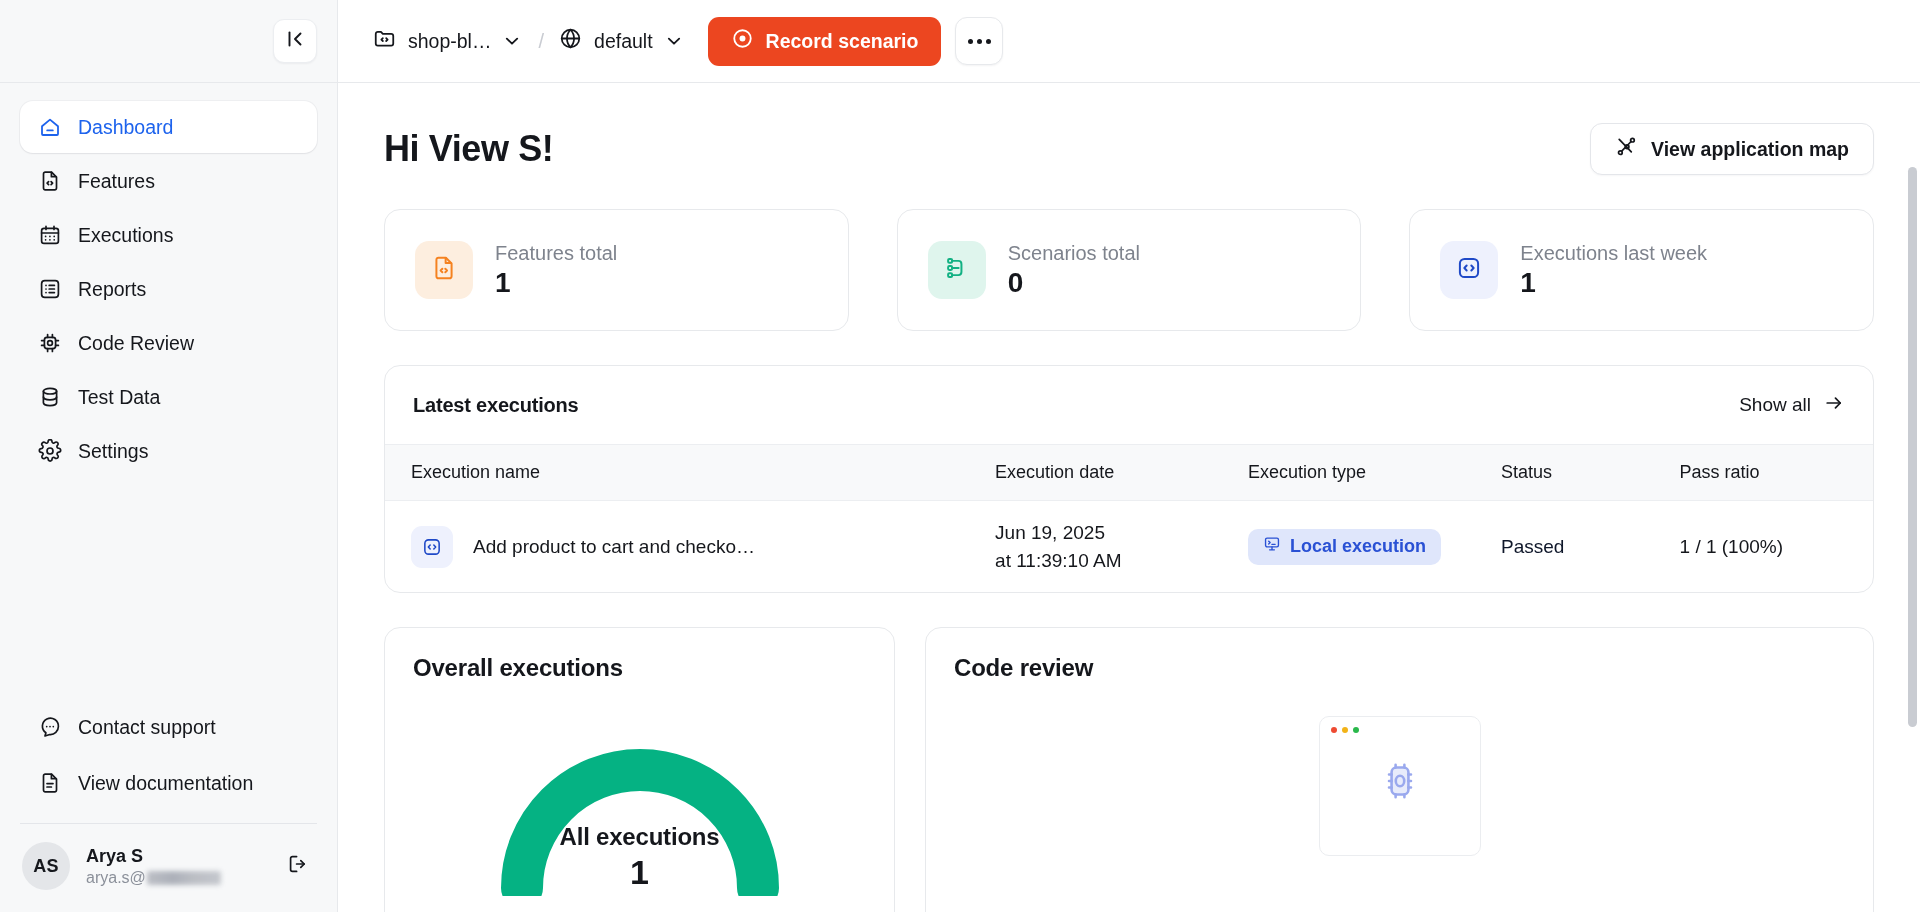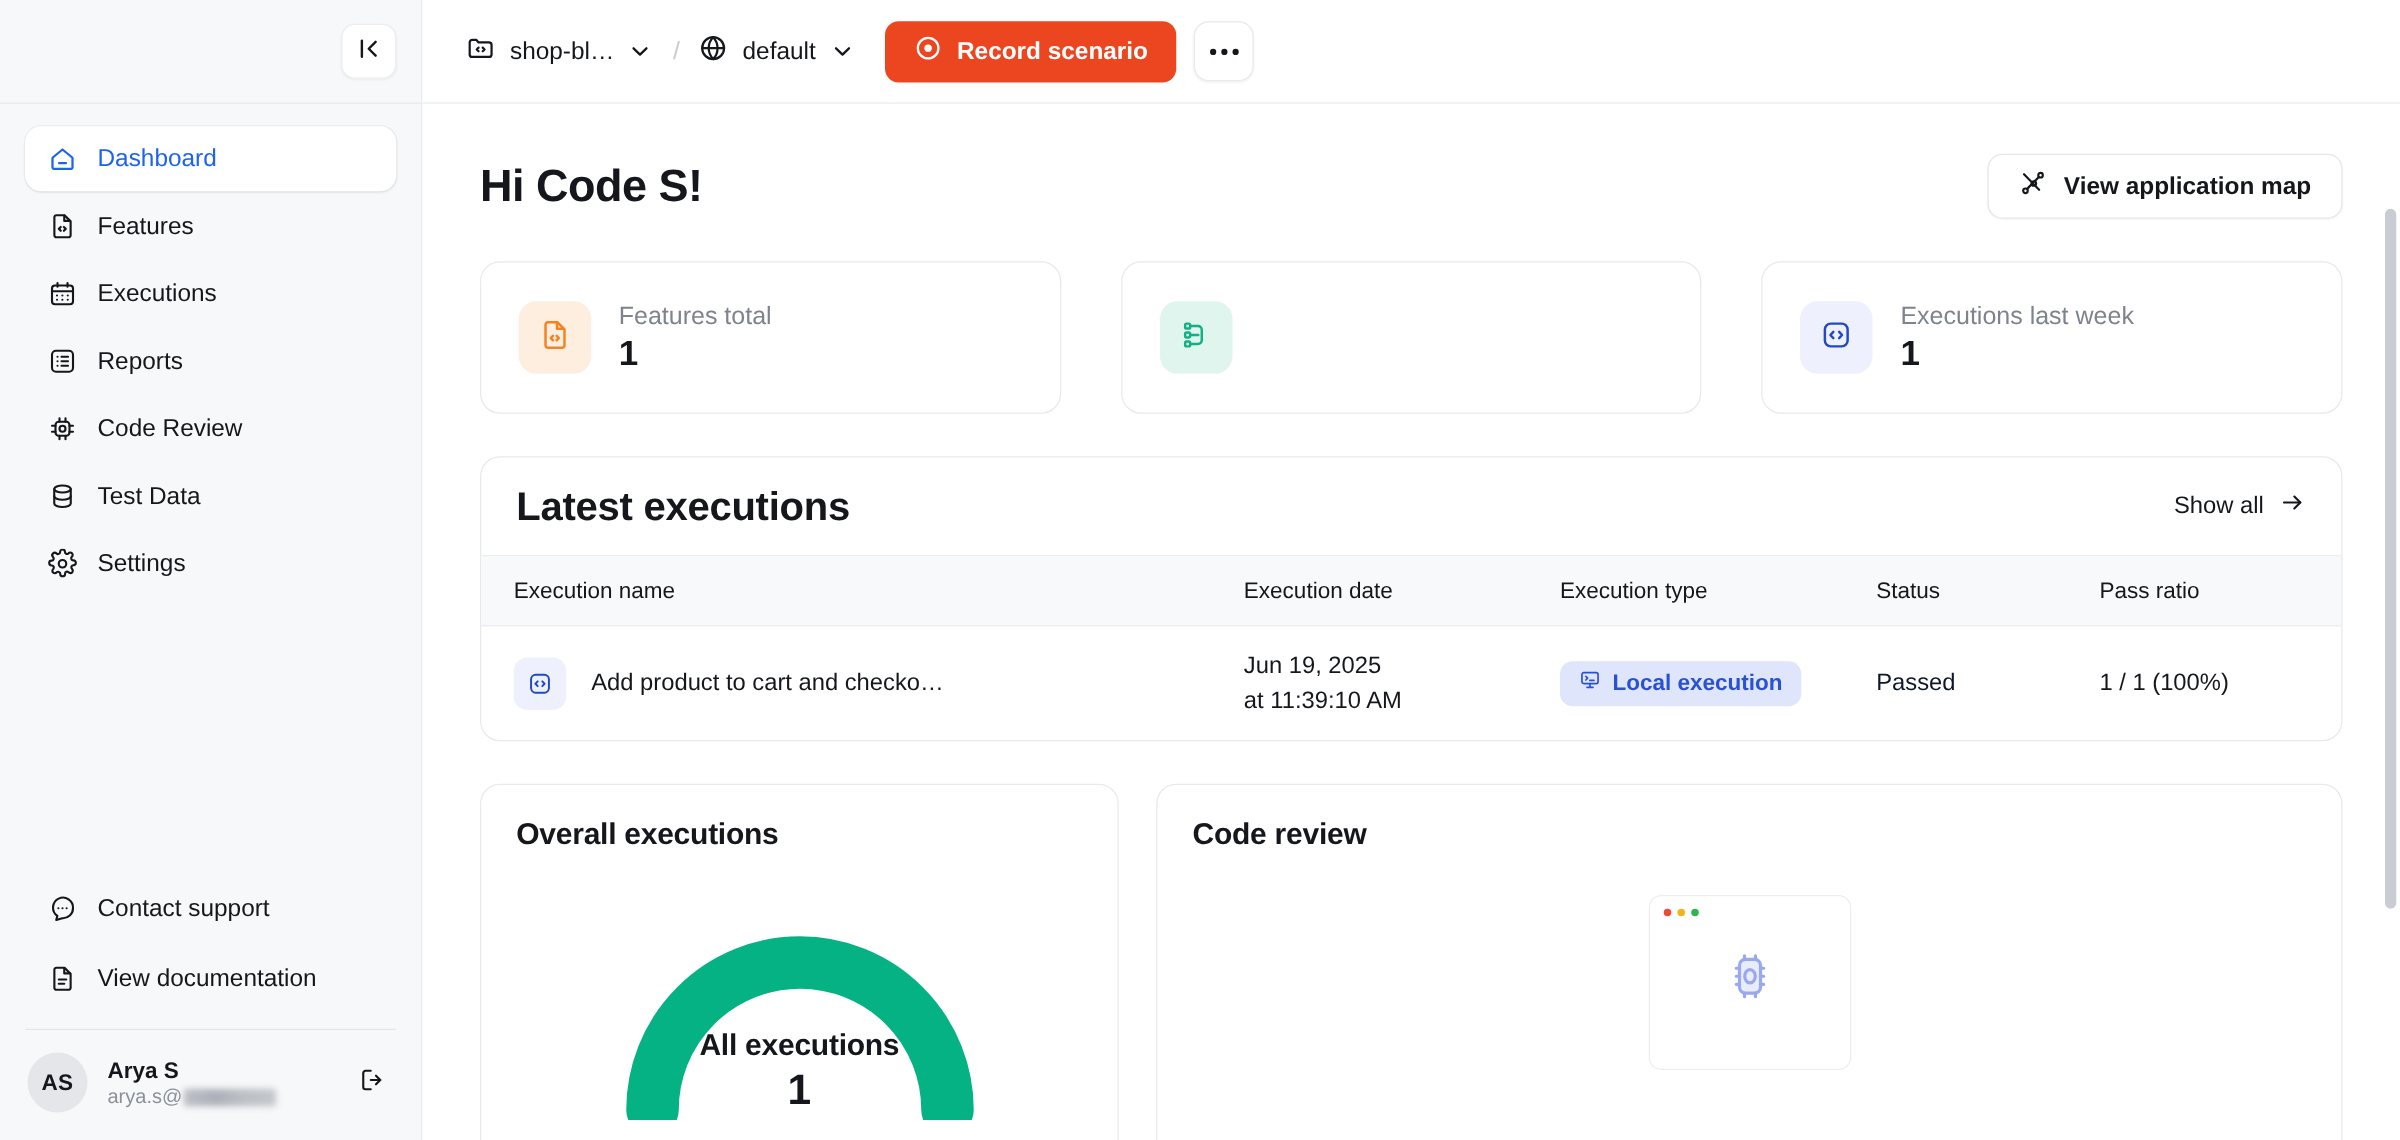--- a/index.html
+++ b/index.html
@@ -149,21 +149,21 @@
 
   .panel {
     margin-top: 34px;
     border: 1px solid #e7e9ec; border-radius: 16px;
     background: #ffffff; overflow: hidden;
   }
   .panel-head {
     height: 78px; display: flex; align-items: center; justify-content: space-between;
     padding: 0 28px;
   }
-  .panel-title { font-size: 32px; font-weight: 700; letter-spacing: -.2px; }
+  .panel-title { font-size: 20px; font-weight: 700; letter-spacing: -.2px; }
   .show-all {
     display: flex; align-items: center; gap: 12px;
     font-size: 19px; color: #15171c; cursor: pointer;
   }
   table { width: 100%; border-collapse: collapse; }
   thead tr { background: #f8f9fa; border-top: 1px solid #eceef1; border-bottom: 1px solid #eceef1; }
   th {
     text-align: left; font-size: 18px; font-weight: 400; color: #15171c;
     padding: 17px 0; white-space: nowrap;
   }
@@ -433,21 +433,21 @@
           <i></i>
             <i></i>
             <i></i>
         </span>
       </div>
     </header>
 
     <div class="content">
 
       <div class="page-head">
-        <h1 class="page-title">Hi Code S!</h1>
+        <h1 class="page-title">Hi View S!</h1>
         <button class="ghost-btn">
           <span>
             <svg width="23" height="23" viewBox="0 0 24 24" fill="none" stroke="#15171c" stroke-width="1.8" stroke-linecap="round" stroke-linejoin="round">
               <circle cx="18.2" cy="5.4" r="1.9"></circle>
               <circle cx="5.6" cy="18.4" r="1.9"></circle>
               <circle cx="12.6" cy="12.3" r="1.9"></circle>
               <path d="M4.4 4.6 17 17.6"></path>
               <path d="m16.8 6.8-9.8 10"></path>
             </svg>
           </span>
@@ -478,20 +478,24 @@
           <div class="stat-ico" style="background:#dff5ed">
             <span>
               <svg width="28" height="28" viewBox="0 0 24 24" fill="none" stroke="#12b183" stroke-width="1.7" stroke-linecap="round" stroke-linejoin="round">
                 <rect x="4.4" y="4.2" width="3.4" height="3.4" rx="1"></rect>
                 <rect x="4.4" y="10.3" width="3.4" height="3.4" rx="1"></rect>
                 <rect x="4.4" y="16.4" width="3.4" height="3.4" rx="1"></rect>
                 <path d="M7.8 5.9h5.4a2.6 2.6 0 0 1 2.6 2.6v7a2.6 2.6 0 0 1-2.6 2.6H7.8"></path>
                 <path d="M7.8 12h5.6"></path>
               </svg>
             </span>
+          </div>
+          <div class="stat-text">
+            <div class="stat-label">Scenarios total</div>
+            <div class="stat-value">0</div>
           </div>
         </div>
 
         <div class="stat-card">
           <div class="stat-ico" style="background:#eef1fd">
             <span>
               <svg width="28" height="28" viewBox="0 0 24 24" fill="none" stroke="#1f49c7" stroke-width="1.7" stroke-linecap="round" stroke-linejoin="round">
                 <rect x="4.2" y="4.2" width="15.6" height="15.6" rx="4"></rect>
                 <path d="M10 9.9 8 12l2 2.1"></path>
                 <path d="m14 9.9 2 2.1-2 2.1"></path>

